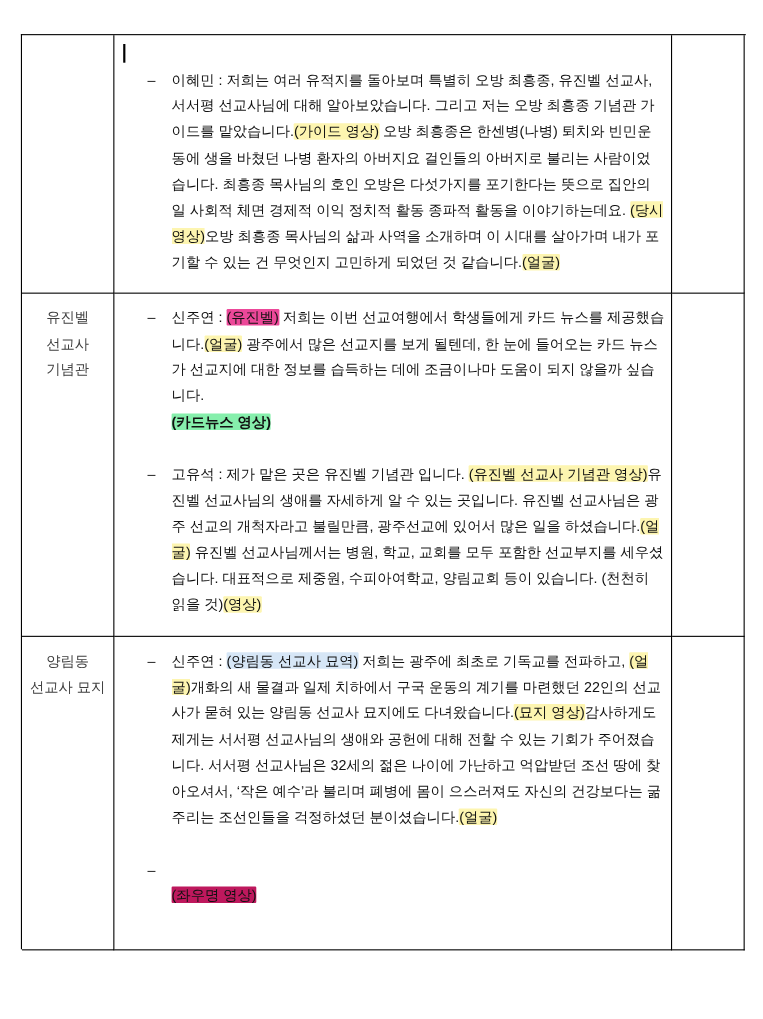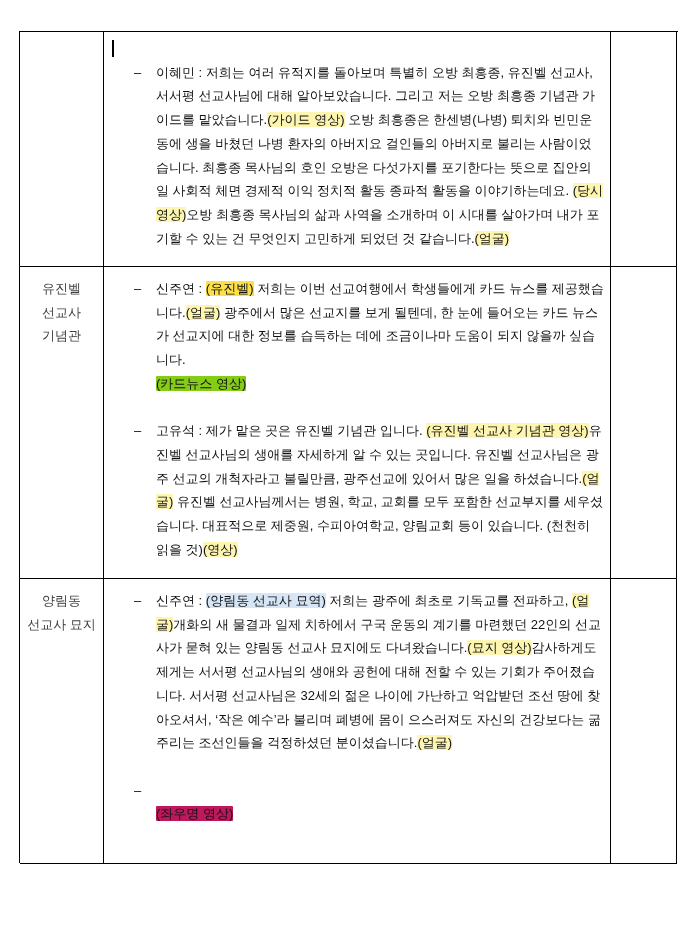--- a/index.html
+++ b/index.html
@@ -76,21 +76,21 @@
       <div>
         <div>유진벨</div>
         <div>선교사</div>
         <div>기념관</div>
       </div>
     </div>
     <div class="cell content pad-more">
       <div class="bullet">
         <span class="dash">–</span>
         <div class="btext">
-          <span>신주연 : </span><span class="hl" style="background: #fde047;">(유진벨)</span><span> 저희는 이번 선교여행에서 학생들에게 카드 뉴스를 제공했습니다.</span><span class="hl" style="background: rgb(253, 245, 176);">(얼굴)</span><span> 광주에서 많은 선교지를 보게 될텐데, 한 눈에 들어오는 카드 뉴스가 선교지에 대한 정보를 습득하는 데에 조금이나마 도움이 되지 않을까 싶습니다.</span><br><span class="hl" style="background: #84cc16;">(카드뉴스 영상)</span>
+          <span>신주연 : </span><span class="hl" style="background: #ec4899;">(유진벨)</span><span> 저희는 이번 선교여행에서 학생들에게 카드 뉴스를 제공했습니다.</span><span class="hl" style="background: rgb(253, 245, 176);">(얼굴)</span><span> 광주에서 많은 선교지를 보게 될텐데, 한 눈에 들어오는 카드 뉴스가 선교지에 대한 정보를 습득하는 데에 조금이나마 도움이 되지 않을까 싶습니다.</span><br><span class="hl" style="background: #86efac; font-weight: bold;">(카드뉴스 영상)</span>
         </div>
       </div>
       <div class="gap-line"></div>
       <div class="bullet">
         <span class="dash">–</span>
         <div class="btext">
           <span>고유석 : 제가 맡은 곳은 유진벨 기념관 입니다. </span><span class="hl" style="background: rgb(253, 245, 176);">(유진벨 선교사 기념관 영상)</span><span>유진벨 선교사님의 생애를 자세하게 알 수 있는 곳입니다. 유진벨 선교사님은 광주 선교의 개척자라고 불릴만큼, 광주선교에 있어서 많은 일을 하셨습니다.</span><span class="hl" style="background: rgb(253, 245, 176);">(얼굴)</span><span> 유진벨 선교사님께서는 병원, 학교, 교회를 모두 포함한 선교부지를 세우셨습니다. 대표적으로 제중원, 수피아여학교, 양림교회 등이 있습니다. (천천히 읽을 것)</span><span class="hl" style="background: rgb(253, 245, 176);">(영상)</span>
         </div>
       </div>
     </div>

